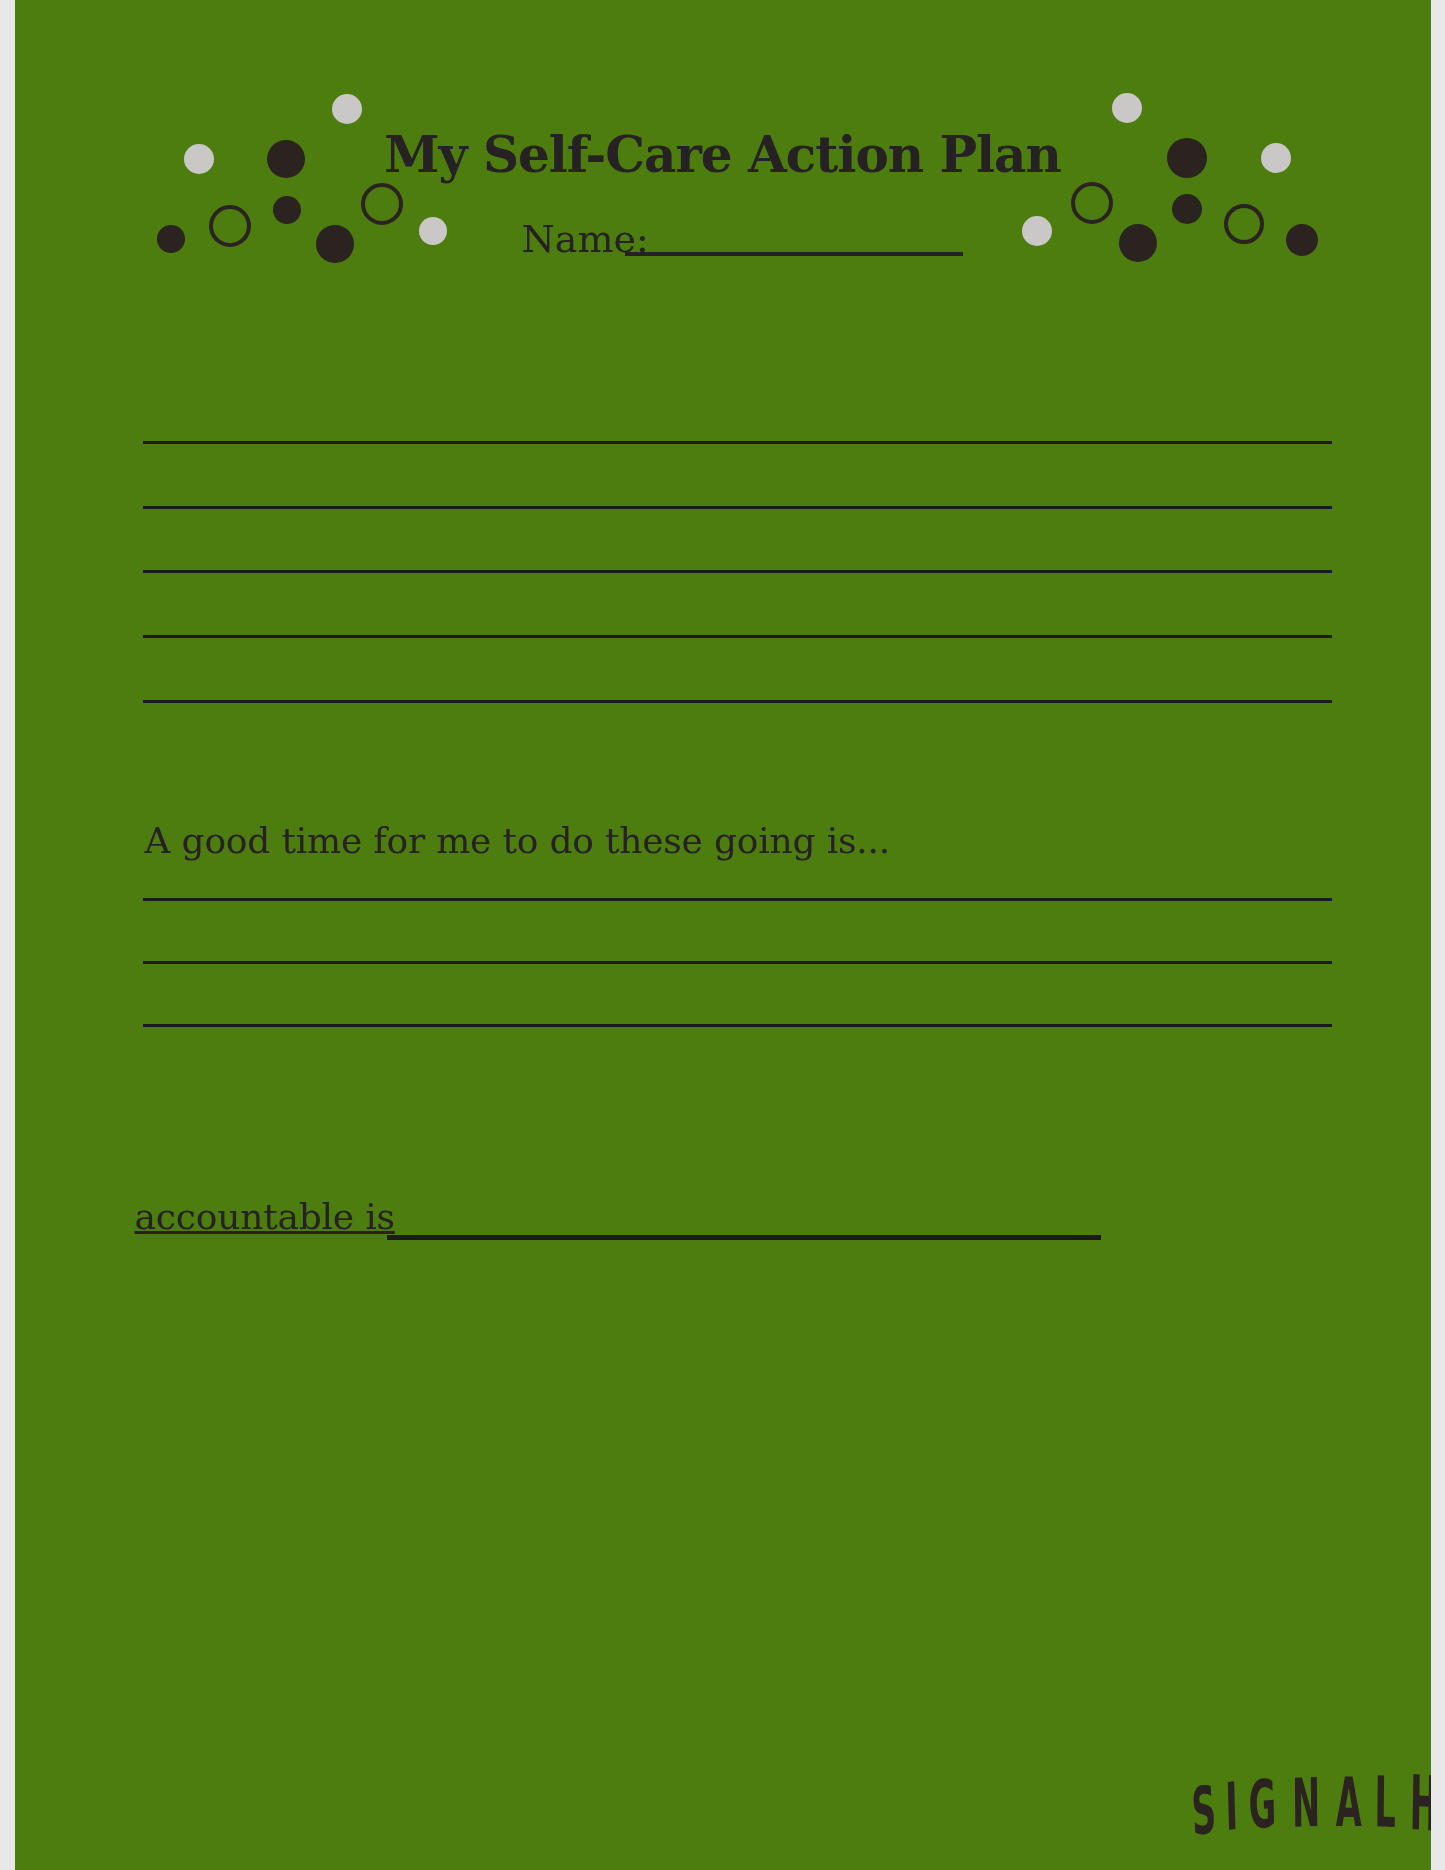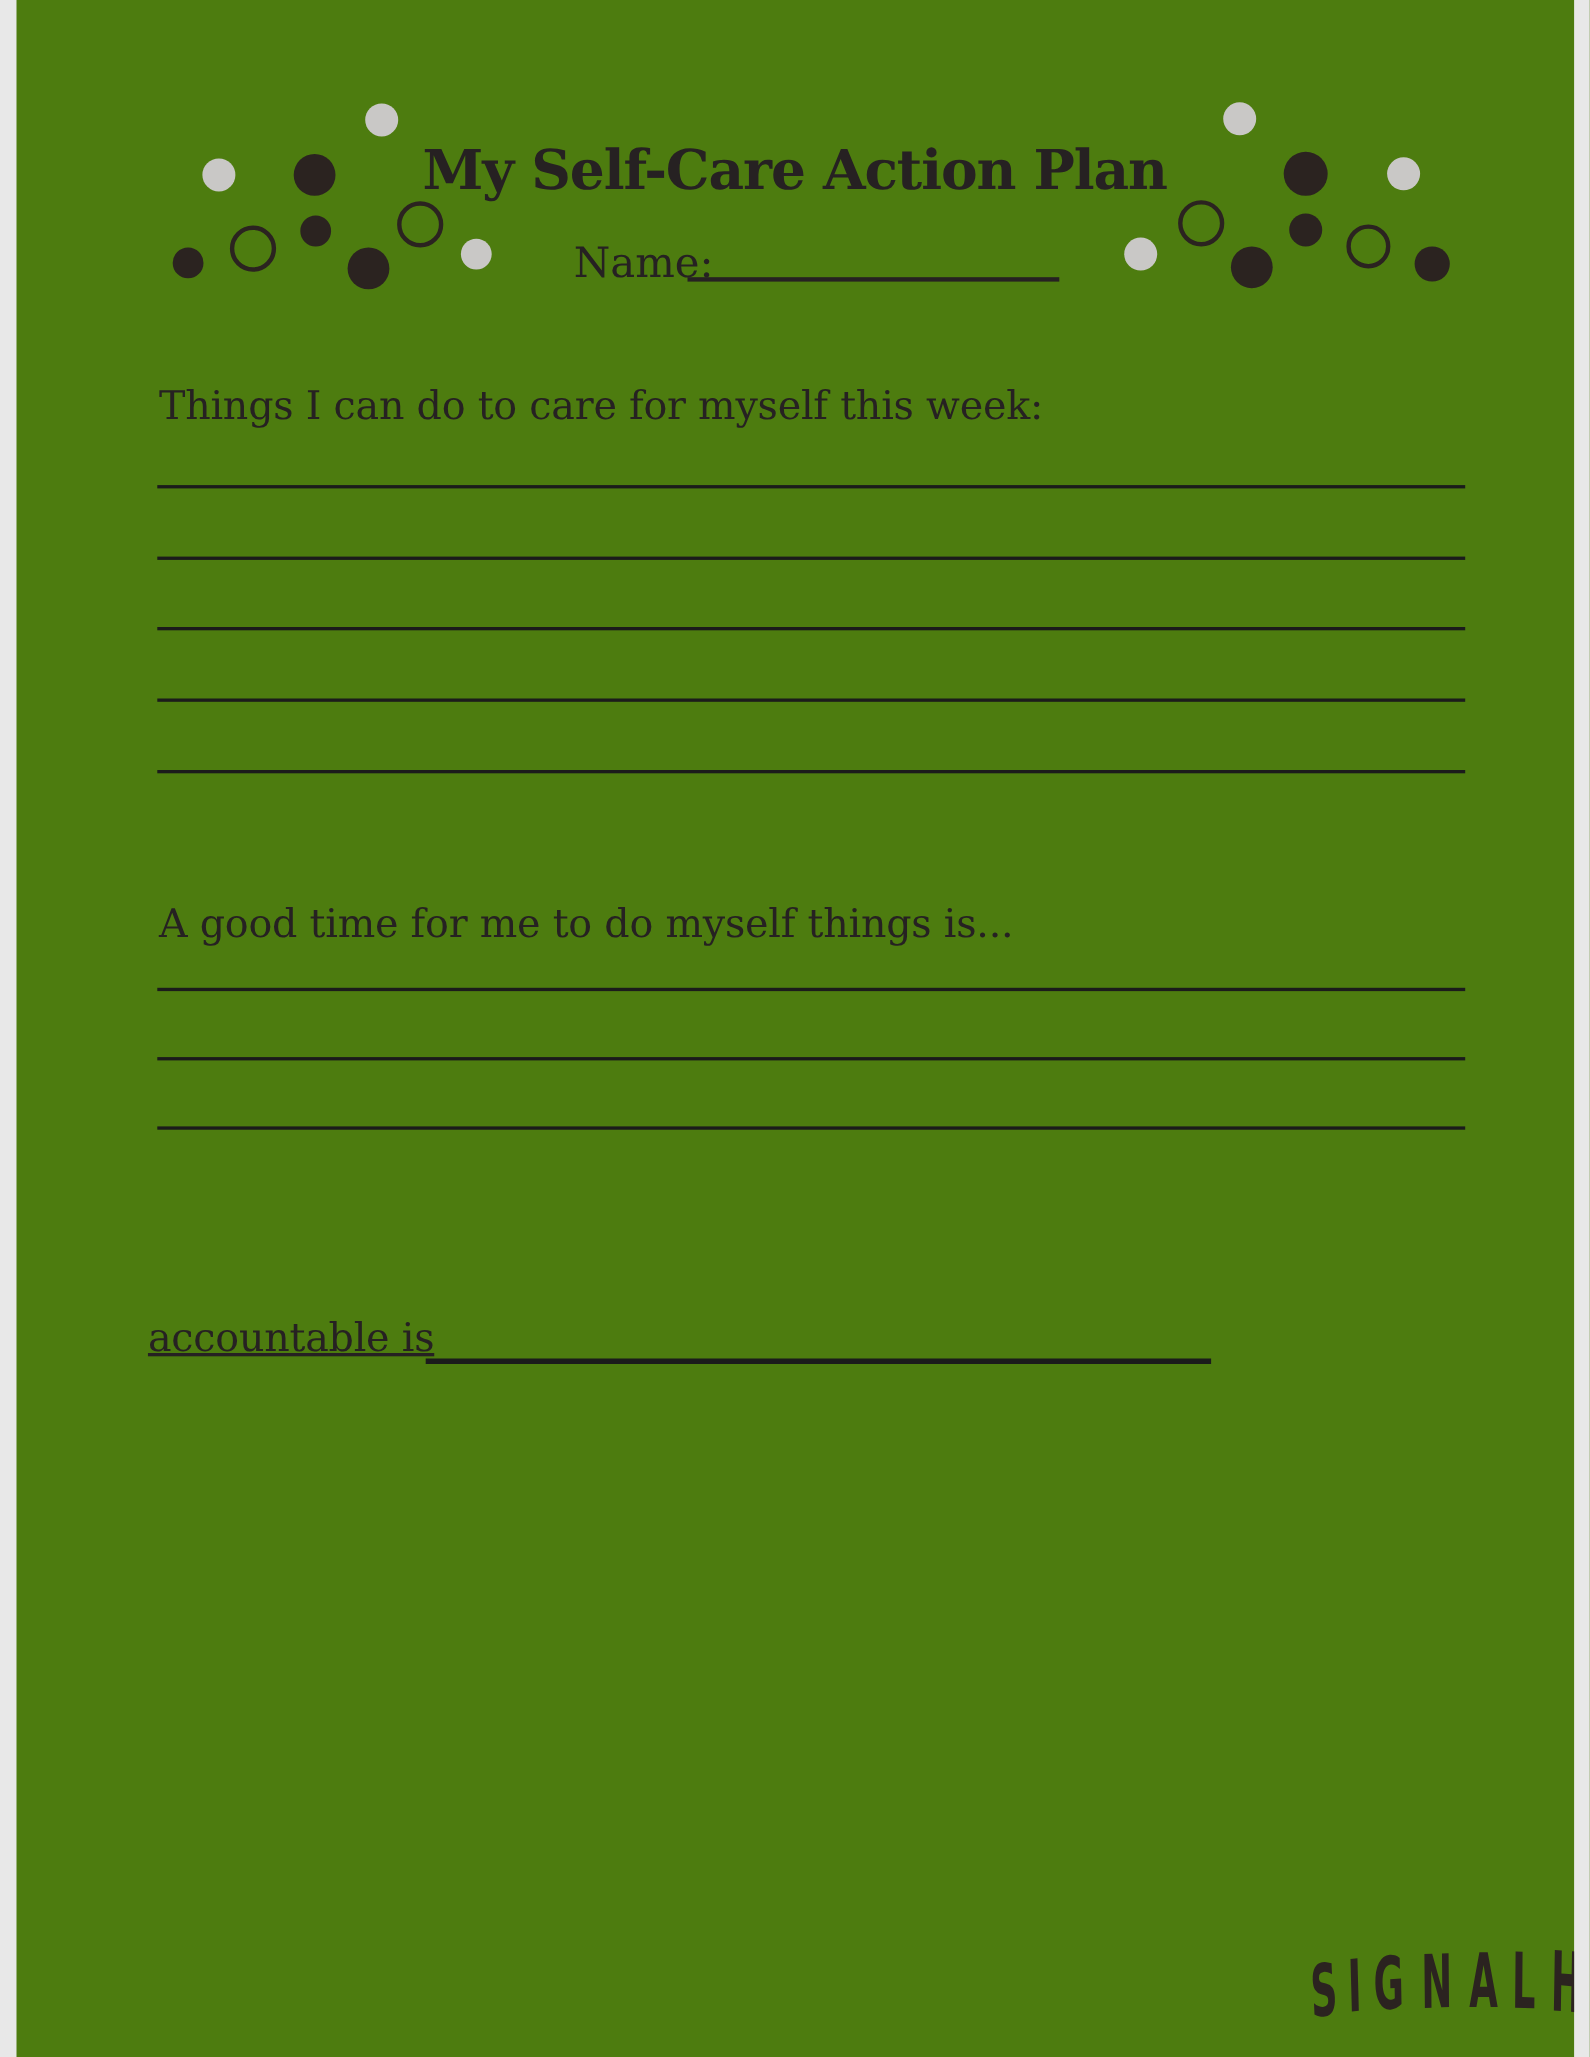--- a/index.html
+++ b/index.html
@@ -105,31 +105,30 @@
       <div class="dot black" style="left: 1152px; top: 138px; height: 40px; width: 40px;"></div>
       <div class="dot gray" style="left: 1246px; top: 143px; height: 30px; width: 30px;"></div>
       <div class="dot ring" style="left: 1056px; top: 182px; height: 42px; width: 42px;"></div>
       <div class="dot black" style="left: 1157px; top: 194px; height: 30px; width: 30px;"></div>
       <div class="dot ring" style="left: 1209px; top: 204px; height: 40px; width: 40px;"></div>
       <div class="dot gray" style="left: 1007px; top: 216px; height: 30px; width: 30px;"></div>
       <div class="dot black" style="left: 1104px; top: 224px; height: 38px; width: 38px;"></div>
       <div class="dot black" style="left: 1271px; top: 224px; height: 32px; width: 32px;"></div>
     </div>
 
-  <div class="abs section-heading h1">Things I can do to care for myself this week:</div>
 
   <div id="lines-things">
       <div class="writing-line" style="left: 128px; top: 441px; width: 1189px;"></div>
       <div class="writing-line" style="left: 128px; top: 506px; width: 1189px;"></div>
       <div class="writing-line" style="left: 128px; top: 570px; width: 1189px;"></div>
       <div class="writing-line" style="left: 128px; top: 635px; width: 1189px;"></div>
       <div class="writing-line" style="left: 128px; top: 700px; width: 1189px;"></div>
     </div>
 
-  <div class="abs section-heading h2">A good time for me to do myself things is...</div>
+  <div class="abs section-heading h2">A good time for me to do these going is...</div>
 
   <div id="lines-good-time">
       <div class="writing-line" style="left: 128px; top: 898px; width: 1189px;"></div>
       <div class="writing-line" style="left: 128px; top: 961px; width: 1189px;"></div>
       <div class="writing-line" style="left: 128px; top: 1024px; width: 1189px;"></div>
     </div>
 
 
   <div class="abs section-heading s3-line2">accountable is</div>
 

